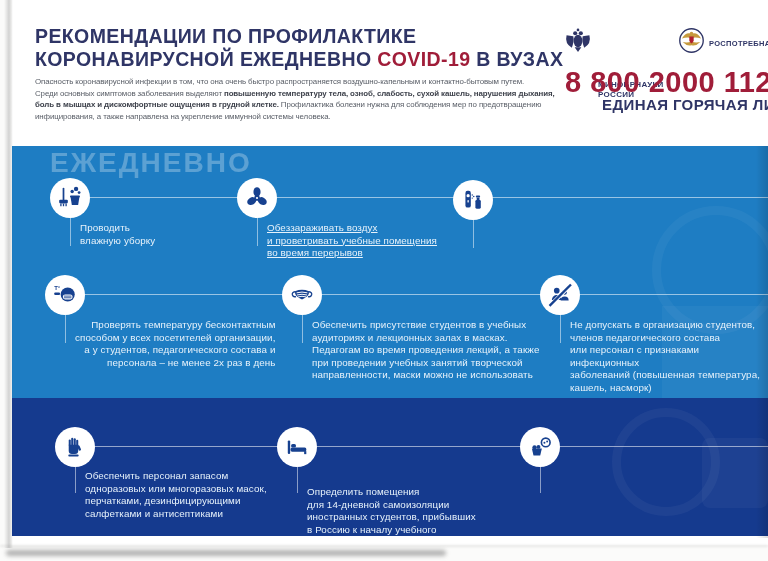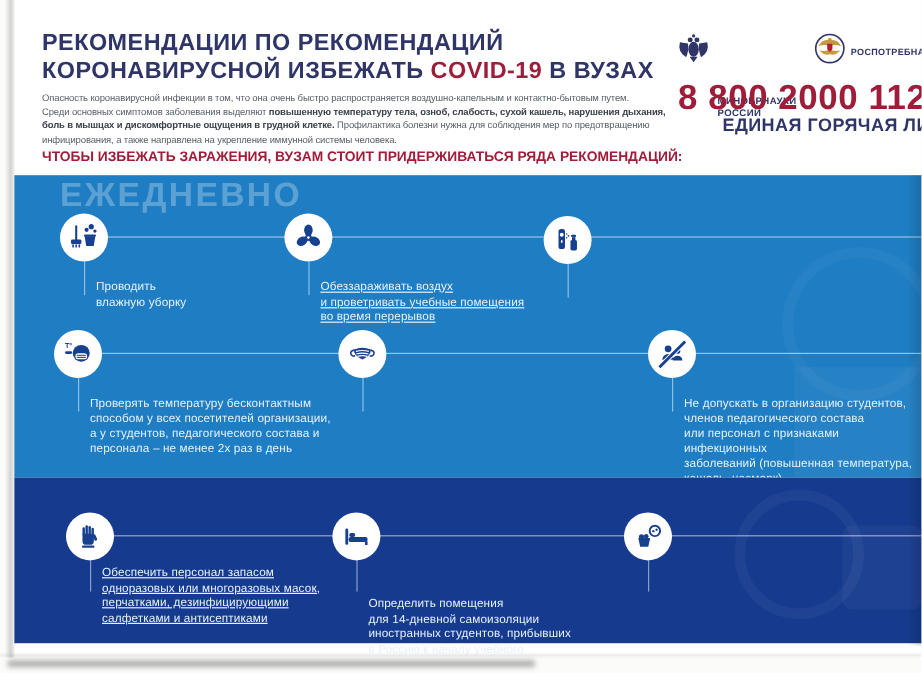--- a/index.html
+++ b/index.html
@@ -36,21 +36,21 @@
   .sec-dorm{position:absolute;left:0;top:398px;width:756px;height:138px;background:#153a8e;overflow:hidden;}
   .sec-title{position:absolute;font-weight:bold;font-size:28px;letter-spacing:2px;white-space:nowrap;text-align:center;}
   .sec-title.daily{left:38px;top:147px;color:rgba(255,255,255,.28);}
   .sec-title.dorm{left:20px;top:397px;color:rgba(255,255,255,.36);}
 
   .hline{position:absolute;height:1px;right:0;background:rgba(255,255,255,.55);}
   .tick{position:absolute;width:1px;background:rgba(255,255,255,.5);}
   .circle{position:absolute;width:40px;height:40px;border-radius:50%;background:#ffffff;
           display:flex;align-items:center;justify-content:center;}
   .item-text{position:absolute;font-size:9.8px;line-height:12.6px;color:#e7f2fb;
-             white-space:pre-line;letter-spacing:.1px;margin-top:12px;}
+             white-space:pre-line;letter-spacing:.1px;}
 
   
   .wm{position:absolute;border-radius:50%;border:9px solid rgba(255,255,255,.045);}
   .wm2{position:absolute;background:rgba(255,255,255,.04);}
 
   
   .edge-left{position:absolute;left:4px;top:0;width:9px;height:548px;
      background:linear-gradient(to right, rgba(0,0,0,0), rgba(0,0,0,.16) 55%, rgba(0,0,0,0));}
   .edge-bottom{position:absolute;left:6px;top:550px;width:440px;height:6px;border-radius:3px;
      background:rgba(90,90,90,.45);filter:blur(2px);}
@@ -58,30 +58,29 @@
      background:rgba(0,0,0,.08);filter:blur(1px);}
   .edge-right{position:absolute;right:0;top:146px;width:12px;height:392px;
      background:linear-gradient(to left, rgba(0,0,0,.14), rgba(0,0,0,0));}
 </style>
 </head>
 <body>
 
 <div class="page">
 
   <div class="title">
-    <span>РЕКОМЕНДАЦИИ ПО РЕКОМЕНДАЦИЙ</span><br>
-    <span>КОРОНАВИРУСНОЙ ИЗБЕЖАТЬ </span><span class="covid">COVID-19</span><span> В ВУЗАХ</span>
+    <span>РЕКОМЕНДАЦИИ ПО ПРОФИЛАКТИКЕ</span><br>
+    <span>КОРОНАВИРУСНОЙ ЕЖЕДНЕВНО </span><span class="covid">COVID-19</span><span> В ВУЗАХ</span>
   </div>
 
   <div class="intro"><span>Опасность коронавирусной инфекции в том, что она очень быстро распространяется воздушно-капельным и контактно-бытовым путем.
 Среди основных симптомов заболевания выделяют </span><b>повышенную температуру тела, озноб, слабость, сухой кашель, нарушения дыхания,
 боль в мышцах и дискомфортные ощущения в грудной клетке.</b><span> Профилактика болезни нужна для соблюдения мер по предотвращению
 инфицирования, а также направлена на укрепление иммунной системы человека.</span></div>
 
-  <div class="cta">ЧТОБЫ ИЗБЕЖАТЬ ЗАРАЖЕНИЯ, ВУЗАМ СТОИТ ПРИДЕРЖИВАТЬСЯ РЯДА РЕКОМЕНДАЦИЙ:</div>
 
   <div class="logo-eagle">
     <svg width="30" height="27" viewBox="0 0 28 26">
       <g fill="#2f3566">
         <path d="M3 8 Q1 16 8 20 Q10.5 14 9.5 9 Z"></path>
         <path d="M25 8 Q27 16 20 20 Q17.5 14 18.5 9 Z"></path>
         <ellipse cx="14" cy="13.5" rx="4.2" ry="6"></ellipse>
         <circle cx="11.3" cy="6" r="2"></circle>
         <circle cx="16.7" cy="6" r="2"></circle>
         <circle cx="14" cy="2.8" r="1.3"></circle>
@@ -166,36 +165,41 @@
     <svg width="26" height="26" viewBox="0 0 24 24" fill="#17418f">
       <circle cx="14.5" cy="11.5" r="6.5"></circle>
       <rect x="10" y="11.5" width="9" height="4.6" rx="2.2" fill="#ffffff"></rect>
       <rect x="11" y="12.6" width="7" height="0.8" fill="#17418f"></rect>
       <rect x="11" y="14.2" width="7" height="0.8" fill="#17418f"></rect>
       <rect x="2" y="9.8" width="5.5" height="2.2" rx="1.1"></rect>
       <text x="2" y="7.4" font-size="5.5" font-weight="bold" font-family="sans-serif">T°</text>
     </svg>
   </div>
   <div class="tick" style="left:53px;top:315px;height:28px;"></div>
-  <div class="item-text" style="left:63px;top:319px;">Проверять температуру бесконтактным
+  <div class="item-text" style="left:63px;top:319px;text-align:right;">Проверять температуру бесконтактным
 способом у всех посетителей организации,
 а у студентов, педагогического состава и
 персонала – не менее 2х раз в день</div>
 
   <div class="circle" style="left:270px;top:275px;">
     <svg width="26" height="26" viewBox="0 0 24 24">
       <path d="M5.5 8.5 Q12 5.8 18.5 8.5 Q19 13.2 12 16.2 Q5 13.2 5.5 8.5 Z" fill="#17418f"></path>
       <path d="M7 10 Q12 8.6 17 10" stroke="#ffffff" fill="none" stroke-width="0.9"></path>
       <path d="M7.3 12 Q12 10.6 16.7 12" stroke="#ffffff" fill="none" stroke-width="0.9"></path>
       <path d="M8.2 13.8 Q12 12.6 15.8 13.8" stroke="#ffffff" fill="none" stroke-width="0.9"></path>
       <path d="M5.6 9 Q2.4 9.6 3.2 12 Q4 14.2 6.4 13.4" stroke="#17418f" fill="none" stroke-width="1.3"></path>
       <path d="M18.4 9 Q21.6 9.6 20.8 12 Q20 14.2 17.6 13.4" stroke="#17418f" fill="none" stroke-width="1.3"></path>
     </svg>
   </div>
   <div class="tick" style="left:290px;top:315px;height:28px;"></div>
+  <div class="item-text" style="left:300px;top:319px;">Обеспечить присутствие студентов в учебных
+аудиториях и лекционных залах в масках.
+Педагогам во время проведения лекций, а также
+при проведении учебных занятий творческой
+направленности, маски можно не использовать</div>
 
   <div class="circle" style="left:528px;top:275px;">
     <svg width="26" height="26" viewBox="0 0 24 24" fill="#17418f">
       <circle cx="9" cy="8" r="2.6"></circle>
       <path d="M4.5 16.5 a4.5 4.5 0 0 1 9 0 Z"></path>
       <circle cx="16.2" cy="9.6" r="2.2"></circle>
       <path d="M12.6 17 a3.7 3.7 0 0 1 7.4 0 Z"></path>
       <rect x="-2" y="10.6" width="28" height="3.6" transform="rotate(-45 12 12)" fill="#ffffff"></rect>
       <rect x="-2" y="11.2" width="28" height="2.2" transform="rotate(-45 12 12)" fill="#17418f"></rect>
     </svg>
@@ -219,21 +223,21 @@
       <rect x="6.2" y="5" width="1.9" height="6" rx="0.9"></rect>
       <rect x="8.5" y="3.4" width="1.9" height="7.6" rx="0.9"></rect>
       <rect x="10.8" y="4" width="1.9" height="7" rx="0.9"></rect>
       <rect x="13.1" y="5.4" width="1.9" height="5.6" rx="0.9"></rect>
       <path d="M6.2 10 h8.8 v5.5 q0 3 -3 3 h-2.8 q-3 0 -3 -3 Z"></path>
       <rect x="14.8" y="10.2" width="2.2" height="5.2" rx="1.1" transform="rotate(-24 16 13)"></rect>
       <rect x="5.8" y="19" width="9.6" height="1.8" rx="0.9"></rect>
     </svg>
   </div>
   <div class="tick" style="left:63px;top:467px;height:26px;"></div>
-  <div class="item-text" style="left:73px;top:460px;text-decoration:underline;">Обеспечить персонал запасом
+  <div class="item-text" style="left:73px;top:470px;">Обеспечить персонал запасом
 одноразовых или многоразовых масок,
 перчатками, дезинфицирующими
 салфетками и антисептиками</div>
 
   <div class="circle" style="left:265px;top:427px;">
     <svg width="26" height="26" viewBox="0 0 24 24" fill="#17418f">
       <rect x="3.5" y="6" width="2.2" height="12.5" rx="1"></rect>
       <rect x="6.5" y="9.3" width="4.6" height="3.2" rx="1.5"></rect>
       <rect x="6" y="12.5" width="14.6" height="3.8" rx="1.5"></rect>
       <rect x="18.6" y="15.8" width="2" height="2.8"></rect>

